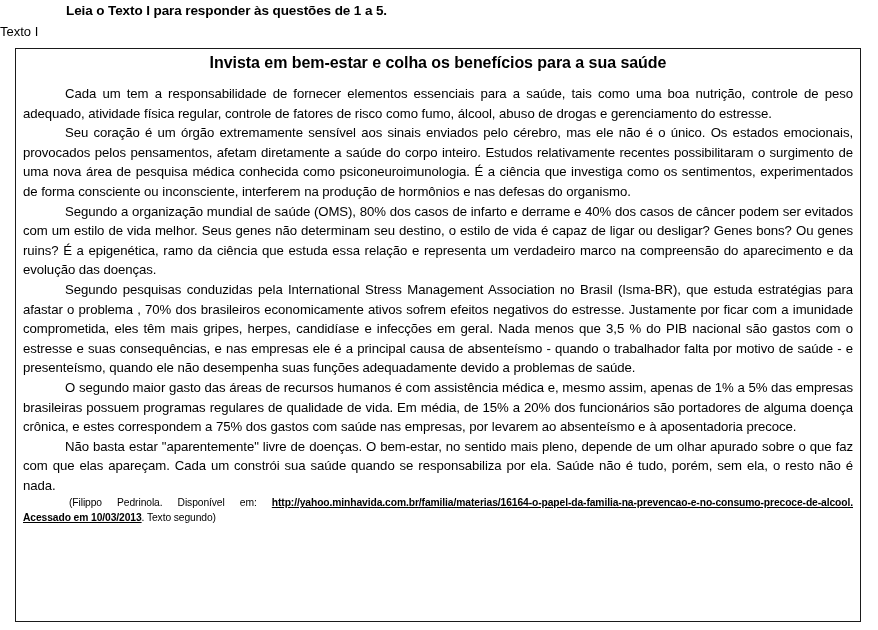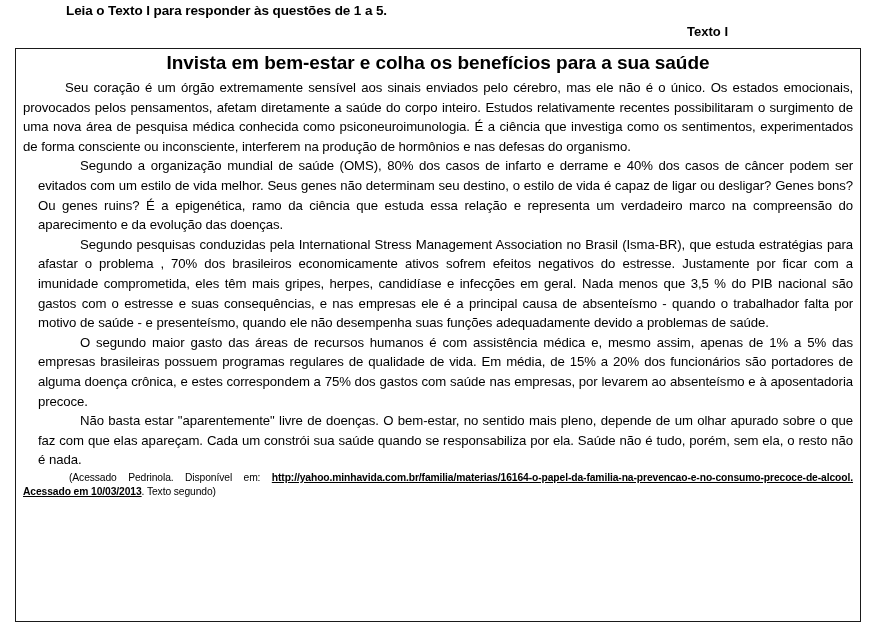--- a/index.html
+++ b/index.html
@@ -23,58 +23,57 @@
   .instruction-line {
     font-size: 13.5px;
     font-weight: bold;
     padding-left: 66px;
     padding-top: 2px;
     line-height: 18px;
     letter-spacing: -0.1px;
   }
   .texto-label {
     font-size: 13px;
-    font-weight: bold;
-    text-align: right;
+    font-weight: normal;
+    text-align: left;
     line-height: 17px;
     padding-right: 18px;
     margin-top: 3px;
   }
   .text-box {
     position: absolute;
     left: 15px;
     top: 48px;
     width: 846px;
     height: 574px;
     box-sizing: border-box;
     border: 1.6px solid #1a1a1a;
     padding: 4px 7px 2px 7px;
   }
   .box-title {
-    font-size: 19px;
+    font-size: 16px;
     font-weight: bold;
     text-align: center;
     line-height: 18px;
     margin-top: 1px;
-    margin-bottom: 6px;
+    margin-bottom: 12px;
     letter-spacing: -0.05px;
   }
   .para {
     font-size: 13.2px;
     line-height: 19.6px;
     text-align: justify;
     text-indent: 42px;
     margin: 0;
     padding: 0;
     letter-spacing: -0.08px;
     word-spacing: 0.1px;
   }
   .para + .para {
     margin-top: 0px;
-    margin-left: 15px;
   }
   .citation {
     font-size: 10.3px;
     line-height: 14.5px;
     text-align: justify;
     text-indent: 46px;
     margin: 1px 0 0 0;
     letter-spacing: -0.1px;
   }
   .citation .link {
@@ -88,22 +87,23 @@
 <div class="page">
 
   <div class="instruction-line">Leia o Texto  I para responder às questões de 1 a 5.</div>
 
   <div class="texto-label">Texto I</div>
 
   <div class="text-box">
 
     <div class="box-title">Invista em bem-estar e colha os benefícios para a sua saúde</div>
 
+    <p class="para">Cada um tem a responsabilidade de fornecer elementos essenciais para a saúde, tais como uma boa nutrição, controle de peso adequado, atividade física regular, controle de fatores de risco como fumo, álcool, abuso de drogas e gerenciamento do estresse.</p>
     <p class="para">Seu coração é um órgão extremamente sensível aos sinais enviados pelo cérebro, mas ele não é o único. Os estados emocionais, provocados pelos pensamentos, afetam diretamente a saúde do corpo inteiro. Estudos relativamente recentes possibilitaram o surgimento de uma nova área de pesquisa médica conhecida como psiconeuroimunologia. É a ciência que investiga como os sentimentos, experimentados de forma consciente ou inconsciente, interferem na produção de hormônios e nas defesas do organismo.</p>
     <p class="para">Segundo a organização mundial de saúde (OMS), 80% dos casos de infarto e derrame e 40% dos casos de câncer podem ser evitados com um estilo de vida melhor. Seus genes não determinam seu destino, o estilo de vida é capaz de ligar ou desligar? Genes bons? Ou genes ruins? É a epigenética, ramo da ciência que estuda essa relação e representa um verdadeiro marco na compreensão do aparecimento e da evolução das doenças.</p>
     <p class="para">Segundo pesquisas conduzidas pela International Stress Management Association no Brasil (Isma-BR), que estuda estratégias para afastar o problema , 70% dos brasileiros economicamente ativos sofrem efeitos negativos do estresse. Justamente por ficar com a imunidade comprometida, eles têm mais gripes, herpes, candidíase e infecções em geral. Nada menos que 3,5 % do PIB nacional são gastos com o estresse e suas consequências, e nas empresas ele é a principal causa de absenteísmo - quando o trabalhador falta por motivo de saúde - e presenteísmo, quando ele não desempenha suas funções adequadamente devido a problemas de saúde.</p>
     <p class="para">O segundo maior gasto das áreas de recursos humanos é com assistência médica e, mesmo assim, apenas de 1% a 5% das empresas brasileiras possuem programas regulares de qualidade de vida. Em média, de 15% a 20% dos funcionários são portadores de alguma doença crônica, e estes correspondem a 75% dos gastos com saúde nas empresas, por levarem ao absenteísmo e à aposentadoria precoce.</p>
     <p class="para">Não basta estar "aparentemente" livre de doenças. O bem-estar, no sentido mais pleno, depende de um olhar apurado sobre o que faz com que elas apareçam. Cada um constrói sua saúde quando se responsabiliza por ela. Saúde não é tudo, porém, sem ela, o resto não é nada.</p>
 
-    <p class="citation"><span>(Acessado Pedrinola. Disponível em: </span><span class="link">http://yahoo.minhavida.com.br/familia/materias/16164-o-papel-da-familia-na-prevencao-e-no-consumo-precoce-de-alcool.</span><span class="link"> Acessado em 10/03/2013</span><span>. Texto segundo)</span></p>
+    <p class="citation"><span>(Filippo Pedrinola. Disponível em: </span><span class="link">http://yahoo.minhavida.com.br/familia/materias/16164-o-papel-da-familia-na-prevencao-e-no-consumo-precoce-de-alcool.</span><span class="link"> Acessado em 10/03/2013</span><span>. Texto segundo)</span></p>
 
   </div>
 </div>
 
 </body></html>

